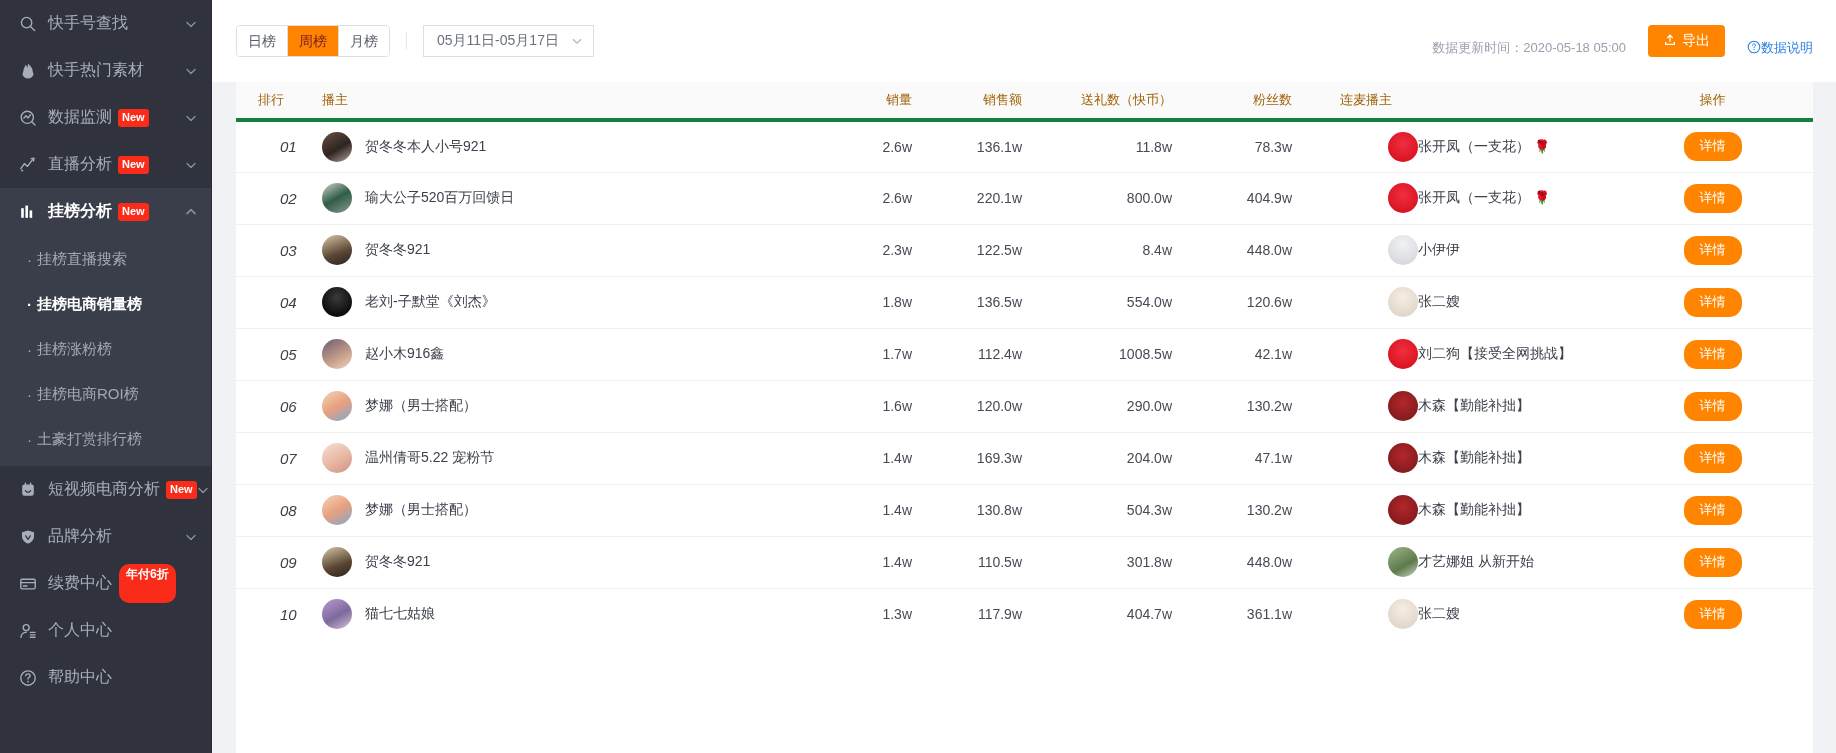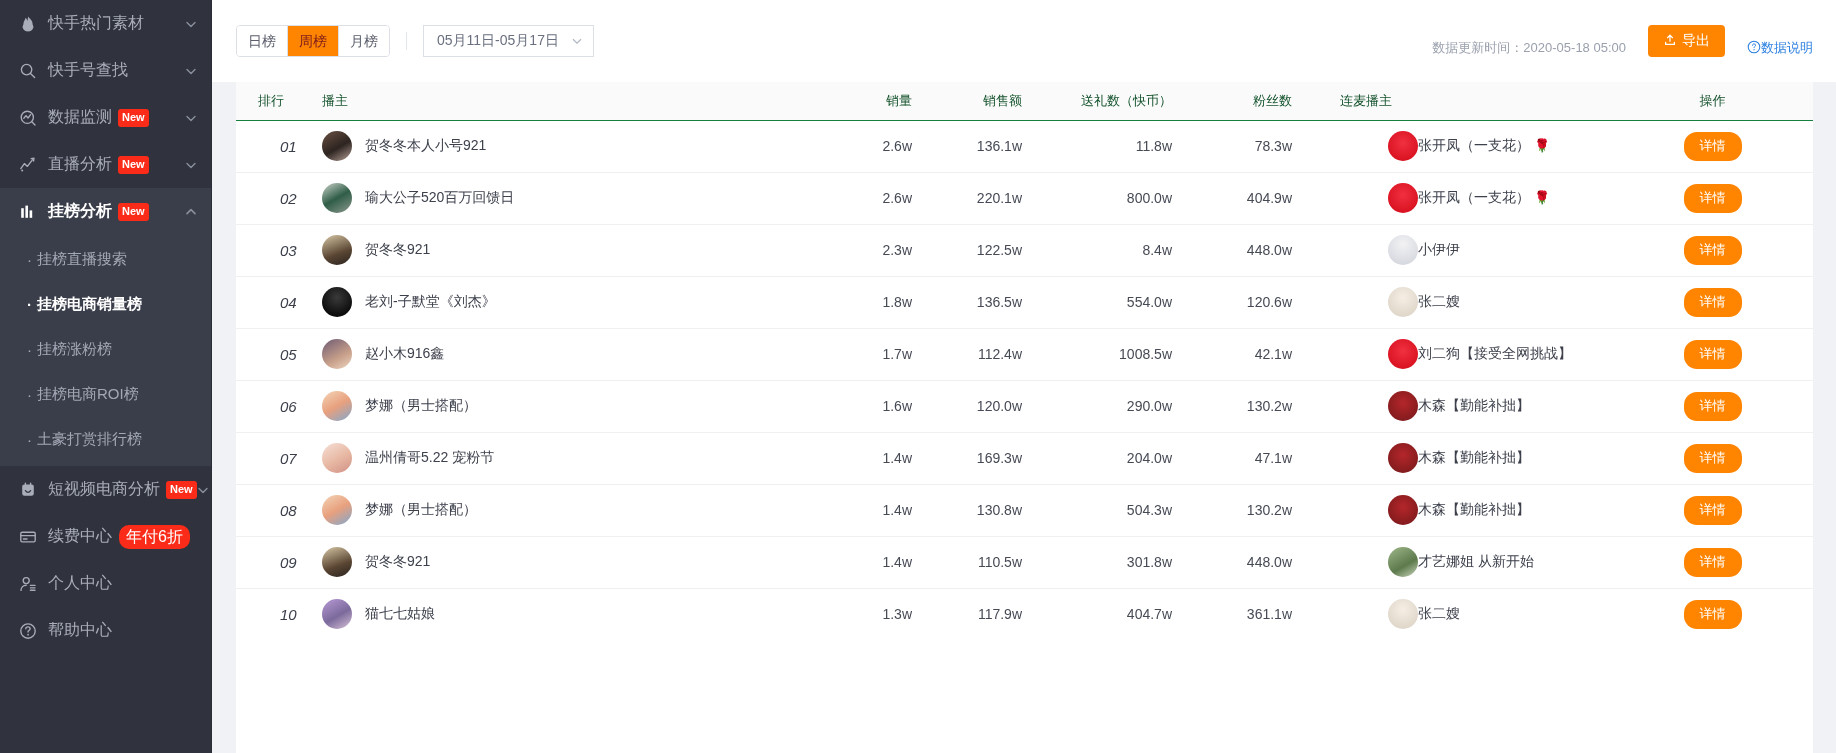--- a/index.html
+++ b/index.html
@@ -34,23 +34,23 @@
     margin-left: auto; width: 12px; height: 12px; flex: 0 0 12px;
     position: relative; color: #8a8f9e;
   }
   .chev svg { display: block; }
   .badge-new {
     background: #fa2c19; color: #fff; font-size: 11px; line-height: 1;
     padding: 3px 4px 4px; border-radius: 3px; margin-left: 6px;
     font-weight: bold; font-family: "Liberation Sans", sans-serif;
   }
   .badge-discount {
-    background: #fa2c19; color: #fff; font-size: 16px; line-height: 1;
-    padding: 4px 7px 4px; border-radius: 10px; margin-left: 7px;
-    font-weight: normal; white-space: nowrap;
+    background: #fa2c19; color: #fff; font-size: 12px; line-height: 1;
+    padding: 4px 7px 23px; border-radius: 10px; margin-left: 7px;
+    font-weight: bold; white-space: nowrap;
   }
   .sub-group { background: #3a3e4a; padding: 2px 0 4px; }
   .sub-item {
     height: 45px; display: flex; align-items: center;
     padding-left: 27px; color: #a3a8b6; font-size: 15px; cursor: pointer;
   }
   .sub-item .dot { margin-right: 5px; font-size: 15px; line-height: 1; }
   .sub-item.active { color: #ffffff; font-weight: bold; }
 
   
@@ -94,23 +94,23 @@
     display: flex; align-items: center; white-space: nowrap;
   }
 
   .card {
     margin: 0 23px 0 24px; background: #ffffff; flex: 1 1 auto;
     overflow: hidden; position: relative;
   }
   table.rank { width: 100%; border-collapse: collapse; table-layout: fixed; }
   table.rank thead th {
     background: #fafafa; height: 38px; font-weight: normal;
-    font-size: 13px; color: #14532d; text-align: left;
+    font-size: 13px; color: #a16207; text-align: left;
     padding: 0 0 0 0; white-space: nowrap;
-    border-bottom: 1px solid #15803d;
+    border-bottom: 4px solid #15803d;
   }
   .c-rank  { width: 86px; padding-left: 22px !important; }
   .c-host  { width: 490px; }
   .c-sales { width: 100px; text-align: right !important; }
   .c-amount{ width: 110px; text-align: right !important; }
   .c-gift  { width: 150px; text-align: right !important; }
   .c-fans  { width: 120px; text-align: right !important; }
   .c-co    { width: 320px; padding-left: 48px !important; }
   .c-act   { width: auto; text-align: center !important; }
 
@@ -164,38 +164,38 @@
 </head>
 <body>
 
 <div class="app">
 
   <div class="sidebar">
     <div id="nav-top">
         <div class="nav-item">
           <span class="ico">
             <svg width="18" height="18" viewBox="0 0 18 18">
-              <path d="M9 1.6c2.1 2.6 4.6 4 4.6 7.6A4.6 4.6 0 0 1 9 16.3 4.6 4.6 0 0 1 4.4 9.2C4.4 6.6 6.2 5 6.6 2.8c1 .9 1.6 2 1.8 3.2.4-1.6.5-2.9.6-4.4z" fill="currentColor"></path>
-            </svg>
-          </span>
-          <span class="lbl">快手热门素材</span>
+              <circle cx="7.6" cy="7.6" r="5.2" fill="none" stroke="currentColor" stroke-width="1.35" stroke-linecap="round" stroke-linejoin="round"></circle>
+              <path d="M11.5 11.5 L15.6 15.6" fill="none" stroke="currentColor" stroke-width="1.35" stroke-linecap="round" stroke-linejoin="round"></path>
+            </svg>
+          </span>
+          <span class="lbl">快手号查找</span>
           <span class="chev">
             <svg width="12" height="12" viewBox="0 0 12 12">
               <path d="M2 4.4 L6 8.4 L10 4.4" fill="none" stroke="currentColor" stroke-width="1.4" stroke-linecap="round" stroke-linejoin="round"></path>
             </svg>
           </span>
         </div>
         <div class="nav-item">
           <span class="ico">
             <svg width="18" height="18" viewBox="0 0 18 18">
-              <circle cx="7.6" cy="7.6" r="5.2" fill="none" stroke="currentColor" stroke-width="1.35" stroke-linecap="round" stroke-linejoin="round"></circle>
-              <path d="M11.5 11.5 L15.6 15.6" fill="none" stroke="currentColor" stroke-width="1.35" stroke-linecap="round" stroke-linejoin="round"></path>
-            </svg>
-          </span>
-          <span class="lbl">快手号查找</span>
+              <path d="M9 1.6c2.1 2.6 4.6 4 4.6 7.6A4.6 4.6 0 0 1 9 16.3 4.6 4.6 0 0 1 4.4 9.2C4.4 6.6 6.2 5 6.6 2.8c1 .9 1.6 2 1.8 3.2.4-1.6.5-2.9.6-4.4z" fill="currentColor"></path>
+            </svg>
+          </span>
+          <span class="lbl">快手热门素材</span>
           <span class="chev">
             <svg width="12" height="12" viewBox="0 0 12 12">
               <path d="M2 4.4 L6 8.4 L10 4.4" fill="none" stroke="currentColor" stroke-width="1.4" stroke-linecap="round" stroke-linejoin="round"></path>
             </svg>
           </span>
         </div>
         <div class="nav-item">
           <span class="ico">
             <svg width="18" height="18" viewBox="0 0 18 18">
               <circle cx="8.3" cy="8.3" r="6.1" fill="none" stroke="currentColor" stroke-width="1.35" stroke-linecap="round" stroke-linejoin="round"></circle>
@@ -270,20 +270,34 @@
         <div class="nav-item">
           <span class="ico">
             <svg width="18" height="18" viewBox="0 0 18 18">
               <rect x="3.2" y="3.4" width="11.6" height="11.4" rx="2.2" fill="currentColor"></rect>
               <path d="M6.4 9.6c.7 1.1 1.6 1.7 2.6 1.7s1.9-.6 2.6-1.7" fill="none" stroke="#30333d" stroke-width="1.2" stroke-linecap="round"></path>
               <path d="M6.4 2.2 L6.4 4.2 M11.6 2.2 L11.6 4.2" stroke="currentColor" stroke-width="1.4" stroke-linecap="round"></path>
             </svg>
           </span>
           <span class="lbl">短视频电商分析</span>
           <span class="badge-new">New</span>
+          <span class="chev">
+            <svg width="12" height="12" viewBox="0 0 12 12">
+              <path d="M2 4.4 L6 8.4 L10 4.4" fill="none" stroke="currentColor" stroke-width="1.4" stroke-linecap="round" stroke-linejoin="round"></path>
+            </svg>
+          </span>
+        </div>
+        <div class="nav-item">
+          <span class="ico">
+            <svg width="18" height="18" viewBox="0 0 18 18">
+              <path d="M3 4.2 L9 2.4 L15 4.2 L15 8.2 C15 11.6 12.4 14.4 9 15.6 C5.6 14.4 3 11.6 3 8.2 Z" fill="currentColor"></path>
+              <path d="M6.4 7.4 L9 11.4 L11.6 7.4" fill="none" stroke="#30333d" stroke-width="1.2" stroke-linejoin="round"></path>
+            </svg>
+          </span>
+          <span class="lbl">品牌分析</span>
           <span class="chev">
             <svg width="12" height="12" viewBox="0 0 12 12">
               <path d="M2 4.4 L6 8.4 L10 4.4" fill="none" stroke="currentColor" stroke-width="1.4" stroke-linecap="round" stroke-linejoin="round"></path>
             </svg>
           </span>
         </div>
         <div class="nav-item">
           <span class="ico">
             <svg width="18" height="18" viewBox="0 0 18 18">
               <rect x="1.8" y="4.2" width="14.4" height="9.6" rx="1.4" fill="none" stroke="currentColor" stroke-width="1.35" stroke-linecap="round" stroke-linejoin="round"></rect>

